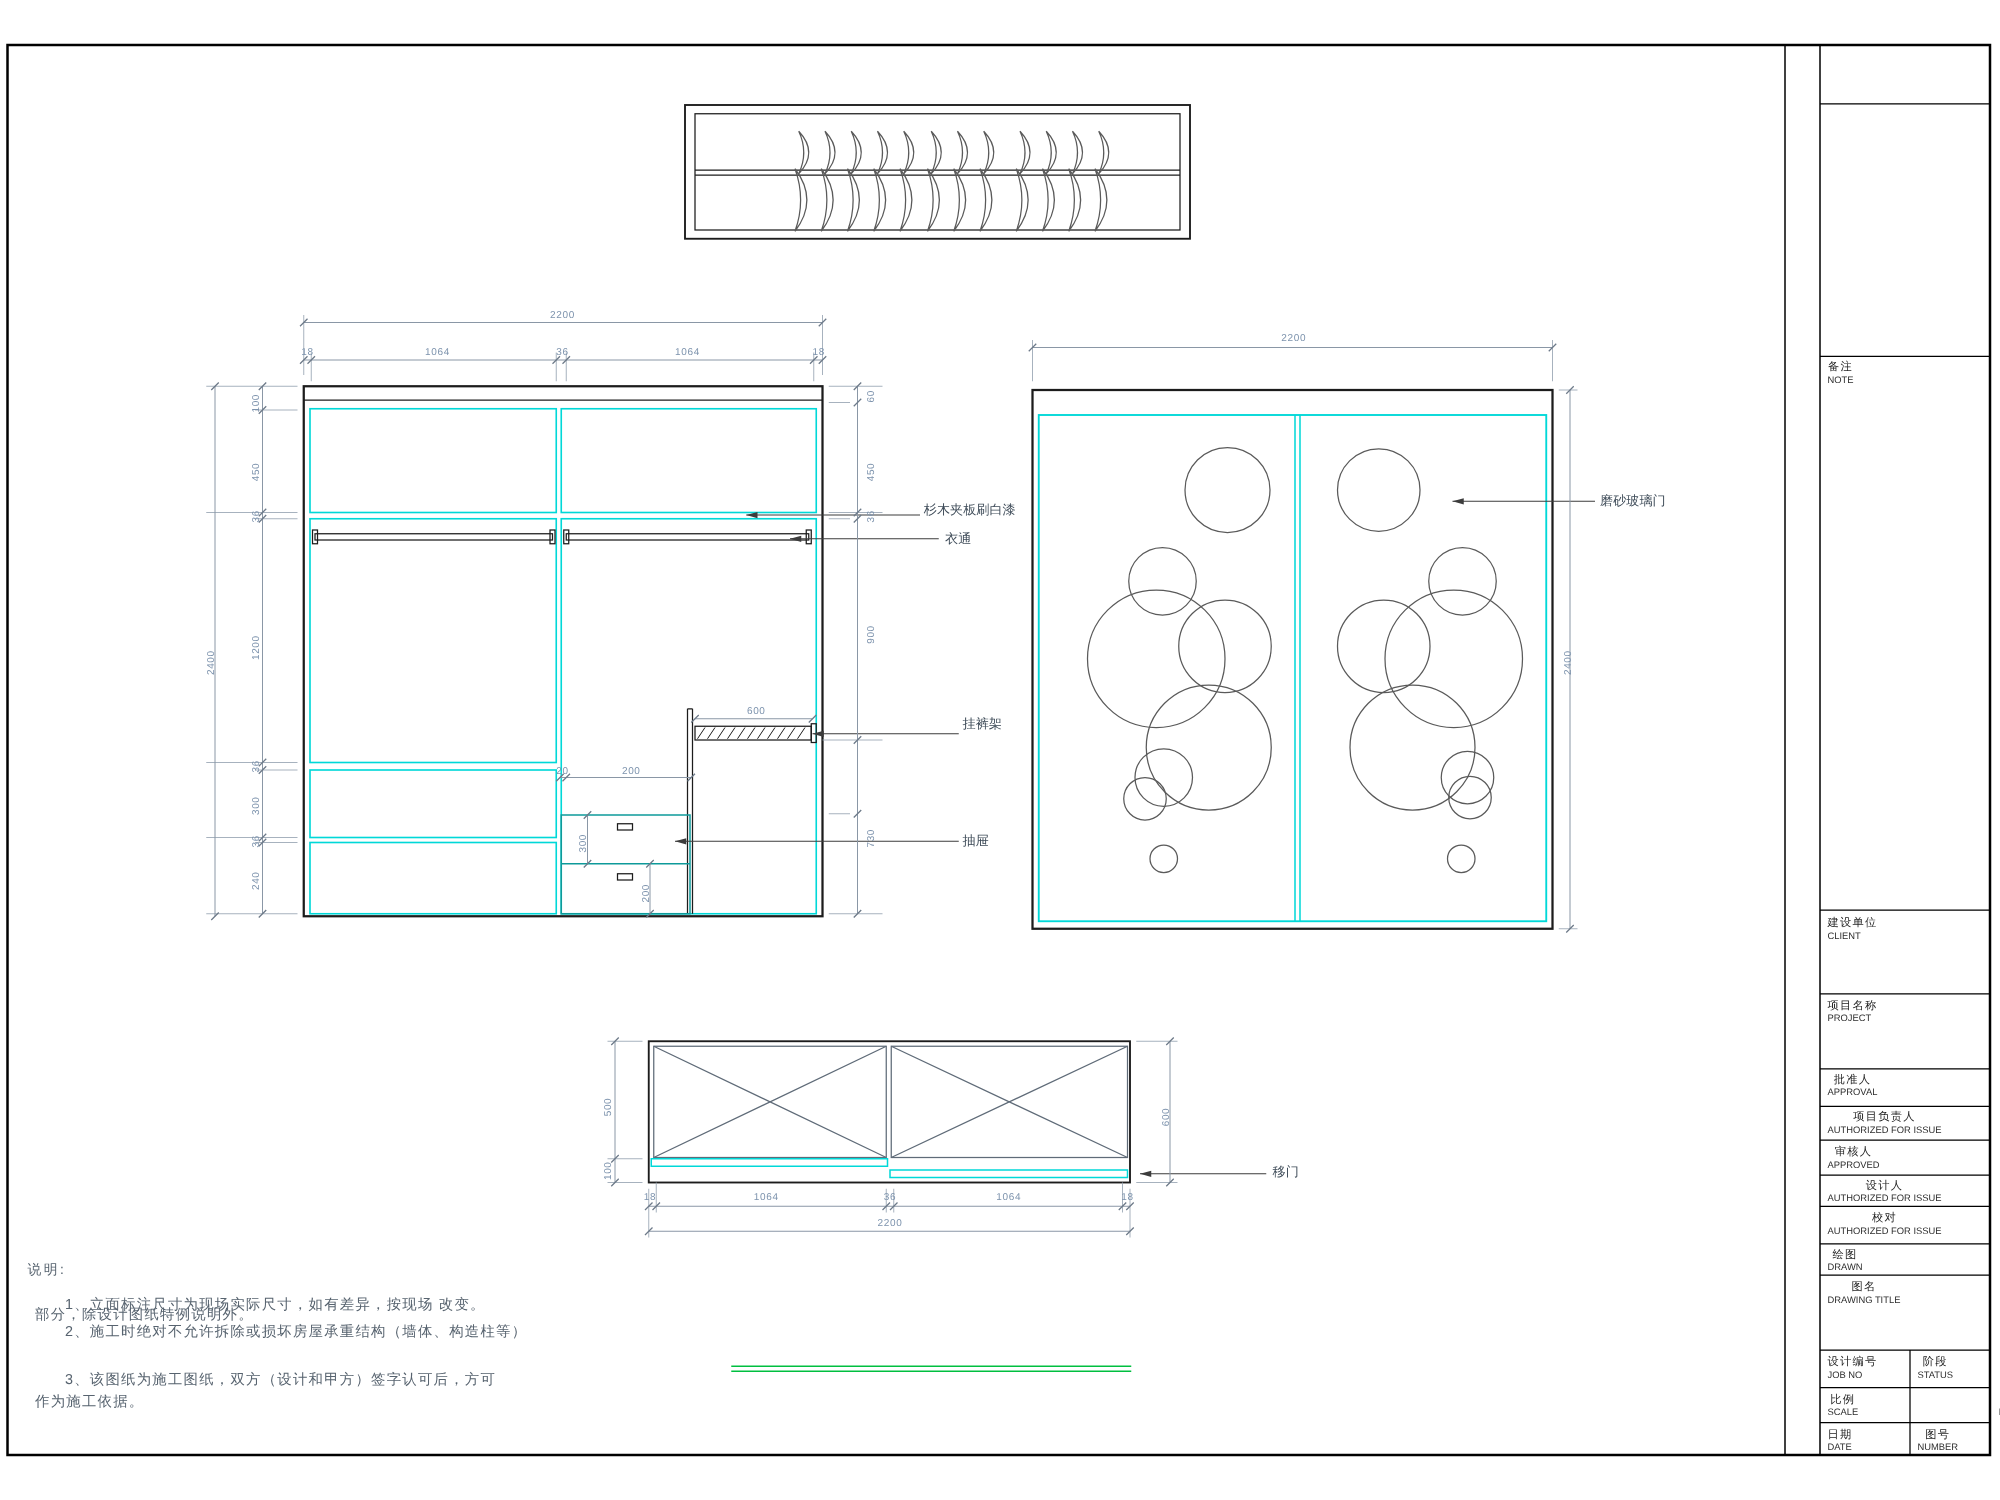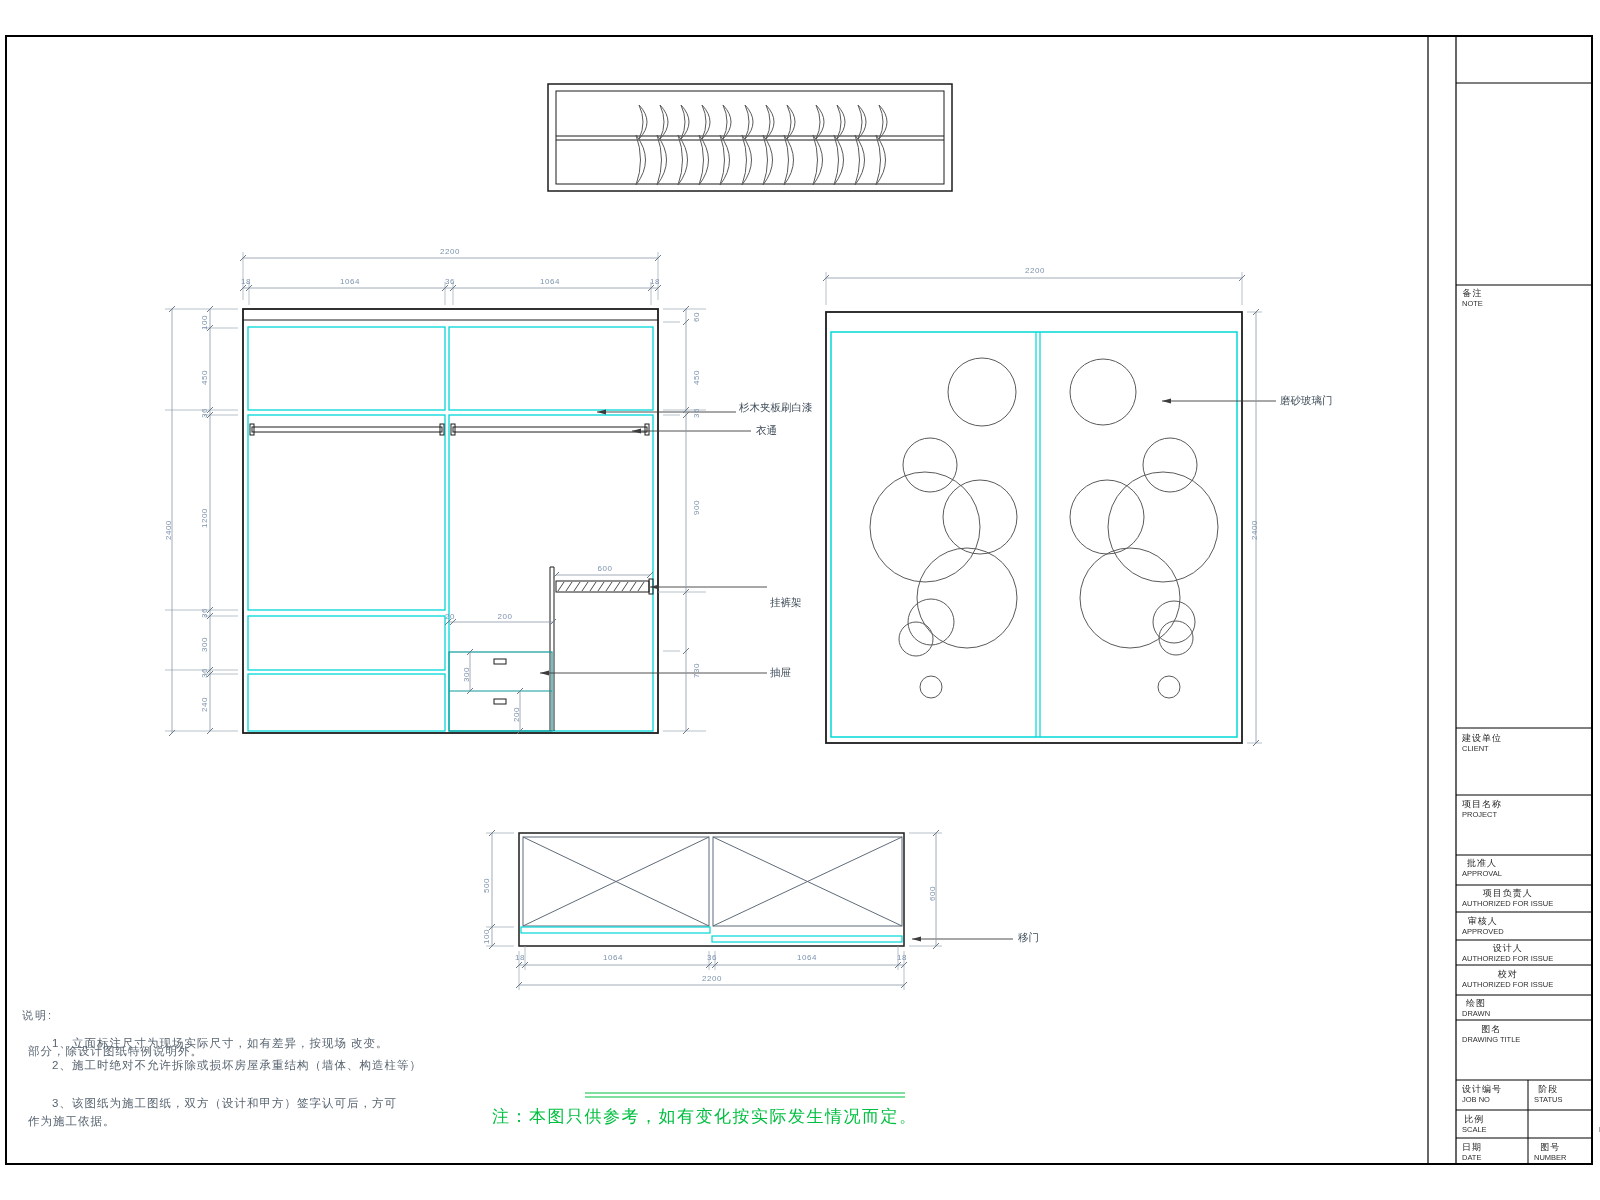--- a/index.html
+++ b/index.html
@@ -212,33 +212,32 @@
 <div class="txt dim dimv" style="left:928px;top:901px;">600</div>
 <div class="txt dim dimc" style="left:502px;top:953px;width:36px;">18</div>
 <div class="txt dim dimc" style="left:578px;top:953px;width:70px;">1064</div>
 <div class="txt dim dimc" style="left:694px;top:953px;width:36px;">36</div>
 <div class="txt dim dimc" style="left:772px;top:953px;width:70px;">1064</div>
 <div class="txt dim dimc" style="left:884px;top:953px;width:36px;">18</div>
 <div class="txt dim dimc" style="left:662px;top:974px;width:100px;">2200</div>
 
 <div class="txt callout" style="left:739px;top:401px;">杉木夹板刷白漆</div>
 <div class="txt callout" style="left:756px;top:424px;">衣通</div>
-<div class="txt callout" style="left:770px;top:596px;text-align:center;">挂裤架</div>
+<div class="txt callout" style="left:770px;top:572px;text-align:center;">挂裤架</div>
 <div class="txt callout" style="left:770px;top:666px;">抽屉</div>
 <div class="txt callout" style="left:1280px;top:394px;">磨砂玻璃门</div>
 <div class="txt callout" style="left:1018px;top:931px;">移门</div>
 
 <div class="txt notes-h" style="left:22px;top:1008px;">说明:</div>
 <div class="txt notes" style="left:52px;top:1036px;">1、立面标注尺寸为现场实际尺寸，如有差异，按现场 改变。</div>
 <div class="txt notes" style="left:52px;top:1058px;">2、施工时绝对不允许拆除或损坏房屋承重结构（墙体、构造柱等）</div>
 <div class="txt notes" style="left:28px;top:1044px;">部分，除设计图纸特例说明外。</div>
 <div class="txt notes" style="left:52px;top:1096px;">3、该图纸为施工图纸，双方（设计和甲方）签字认可后，方可</div>
 <div class="txt notes" style="left:28px;top:1114px;">作为施工依据。</div>
 
-<div class="txt gnote" style="left:492px;top:1105px;">注：本图只供参考，如有变化按实际发生情况而定。</div>
 
 <div class="tb" style="left:1462px;top:288px;">
   <div class="tbzh">备注</div>
   <div class="tben">NOTE</div>
 </div>
 <div class="tb" style="left:1462px;top:733px;">
   <div class="tbzh">建设单位</div>
   <div class="tben">CLIENT</div>
 </div>
 <div class="tb" style="left:1462px;top:799px;">

